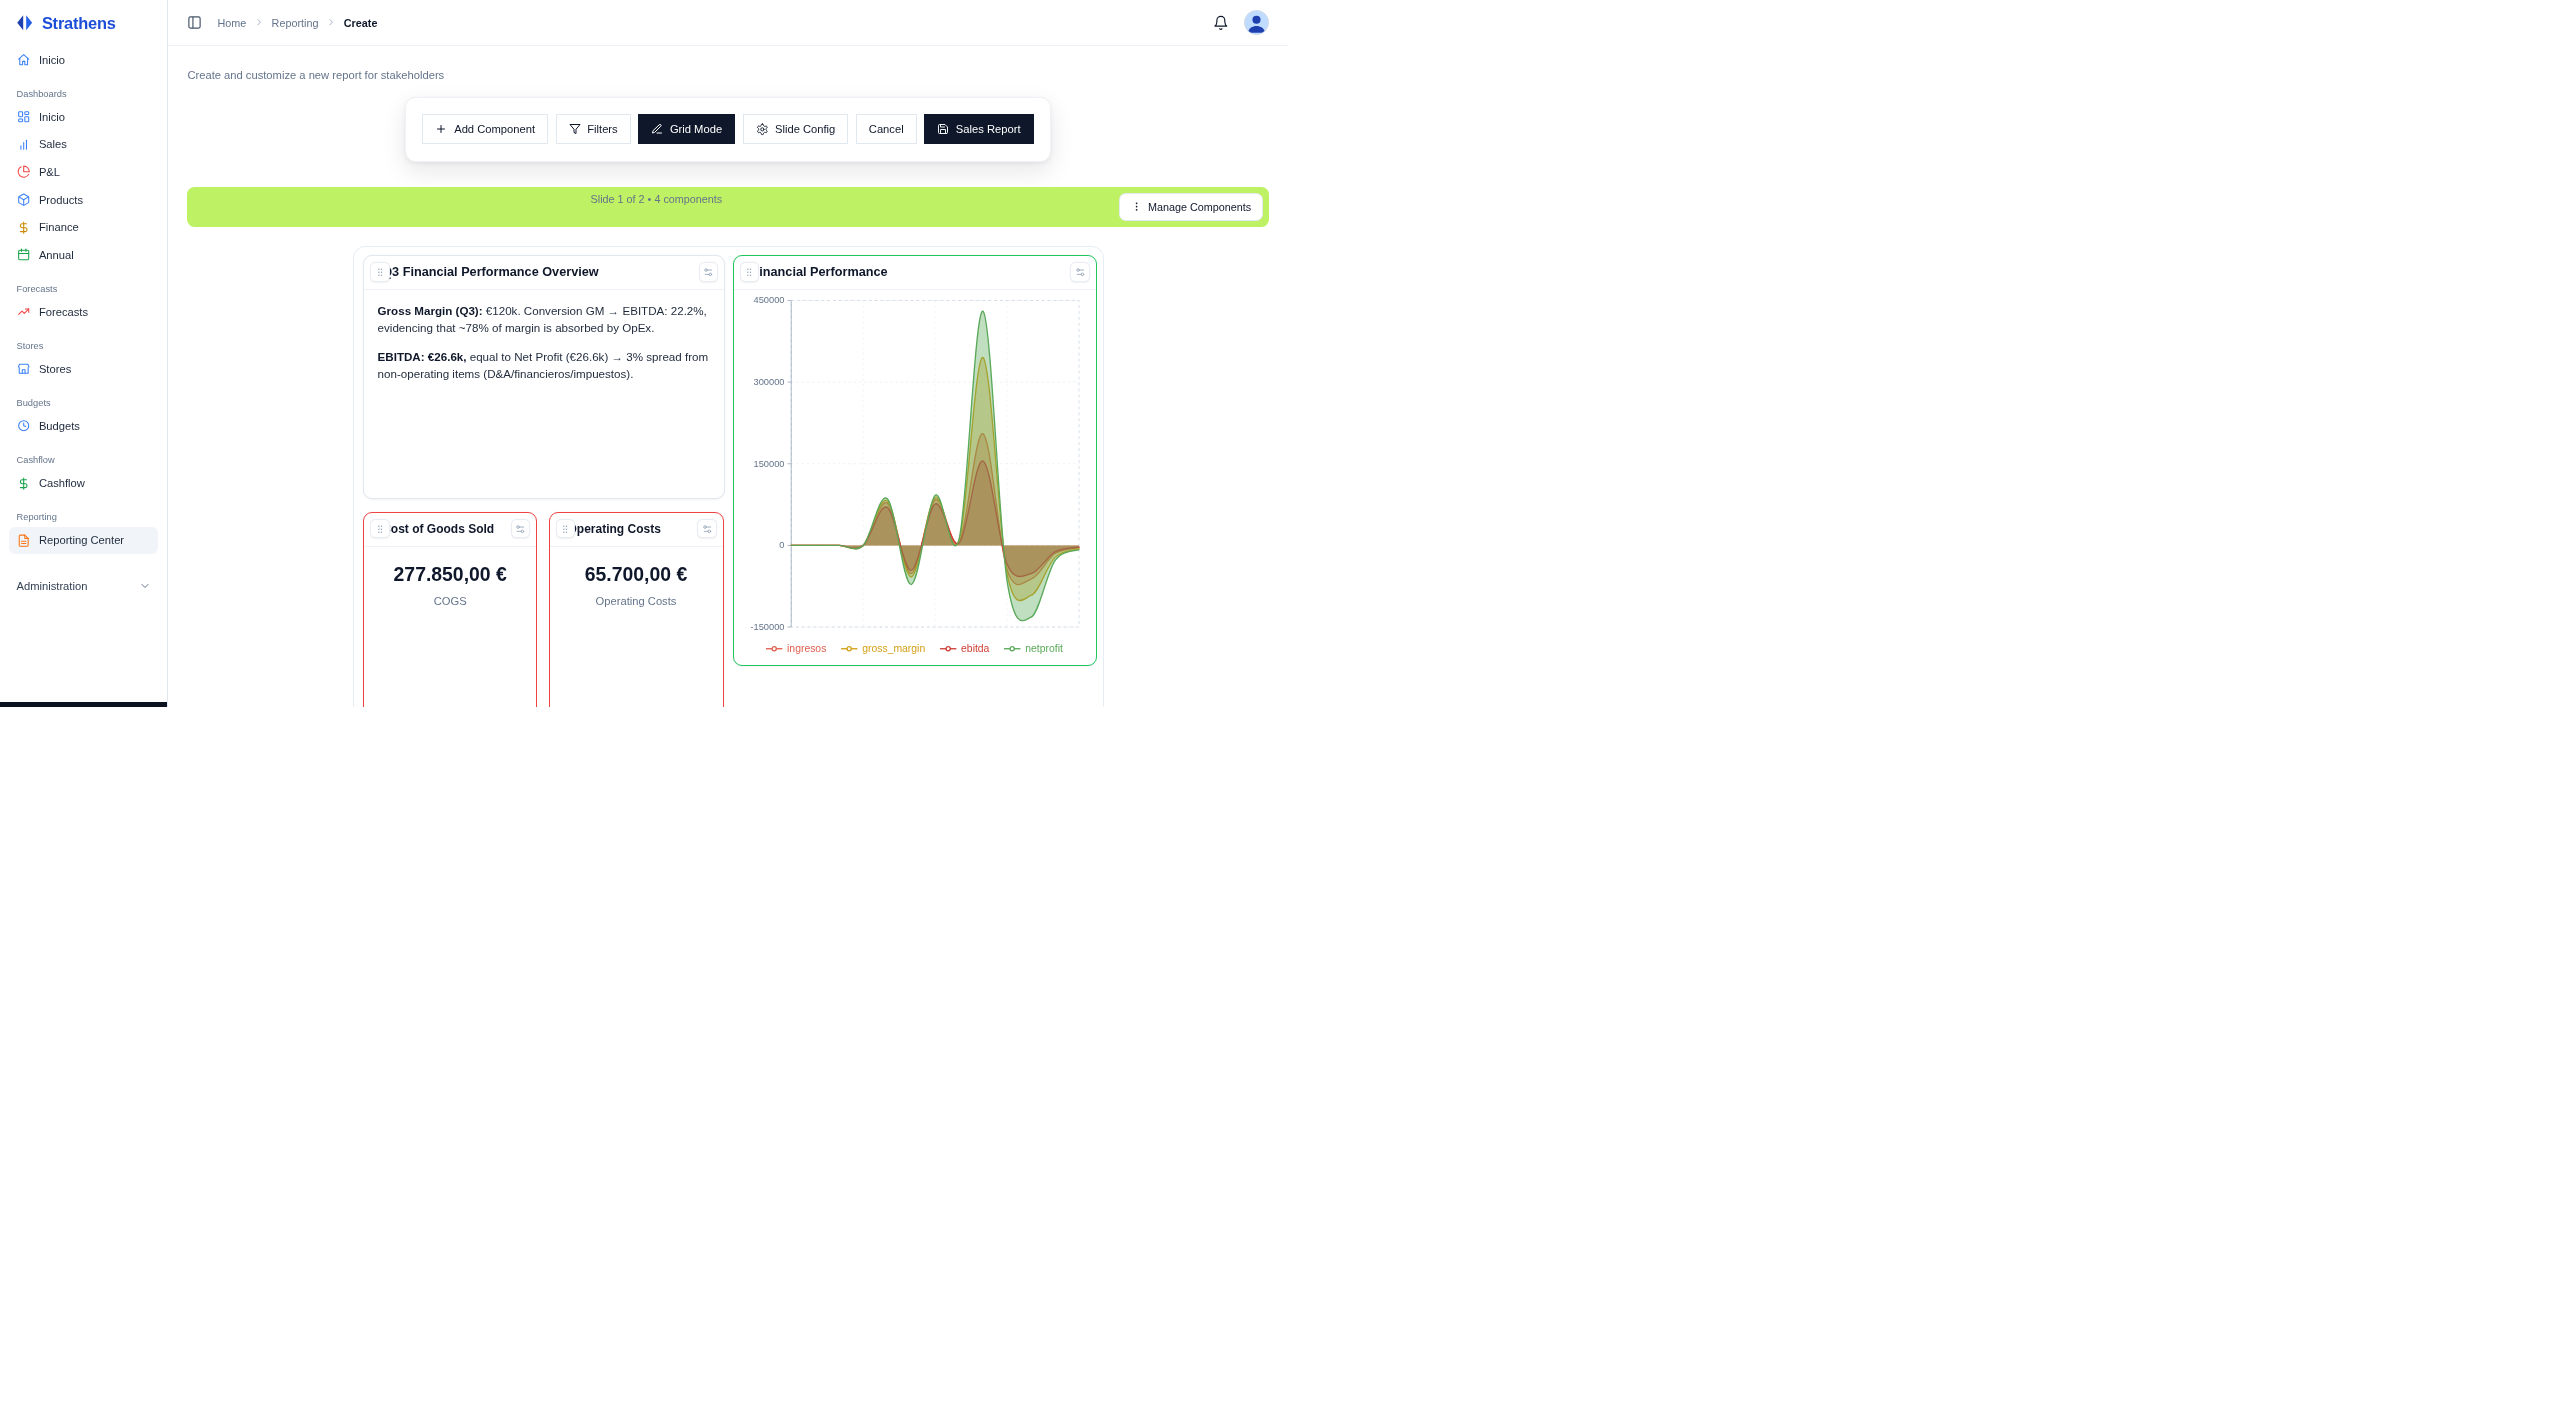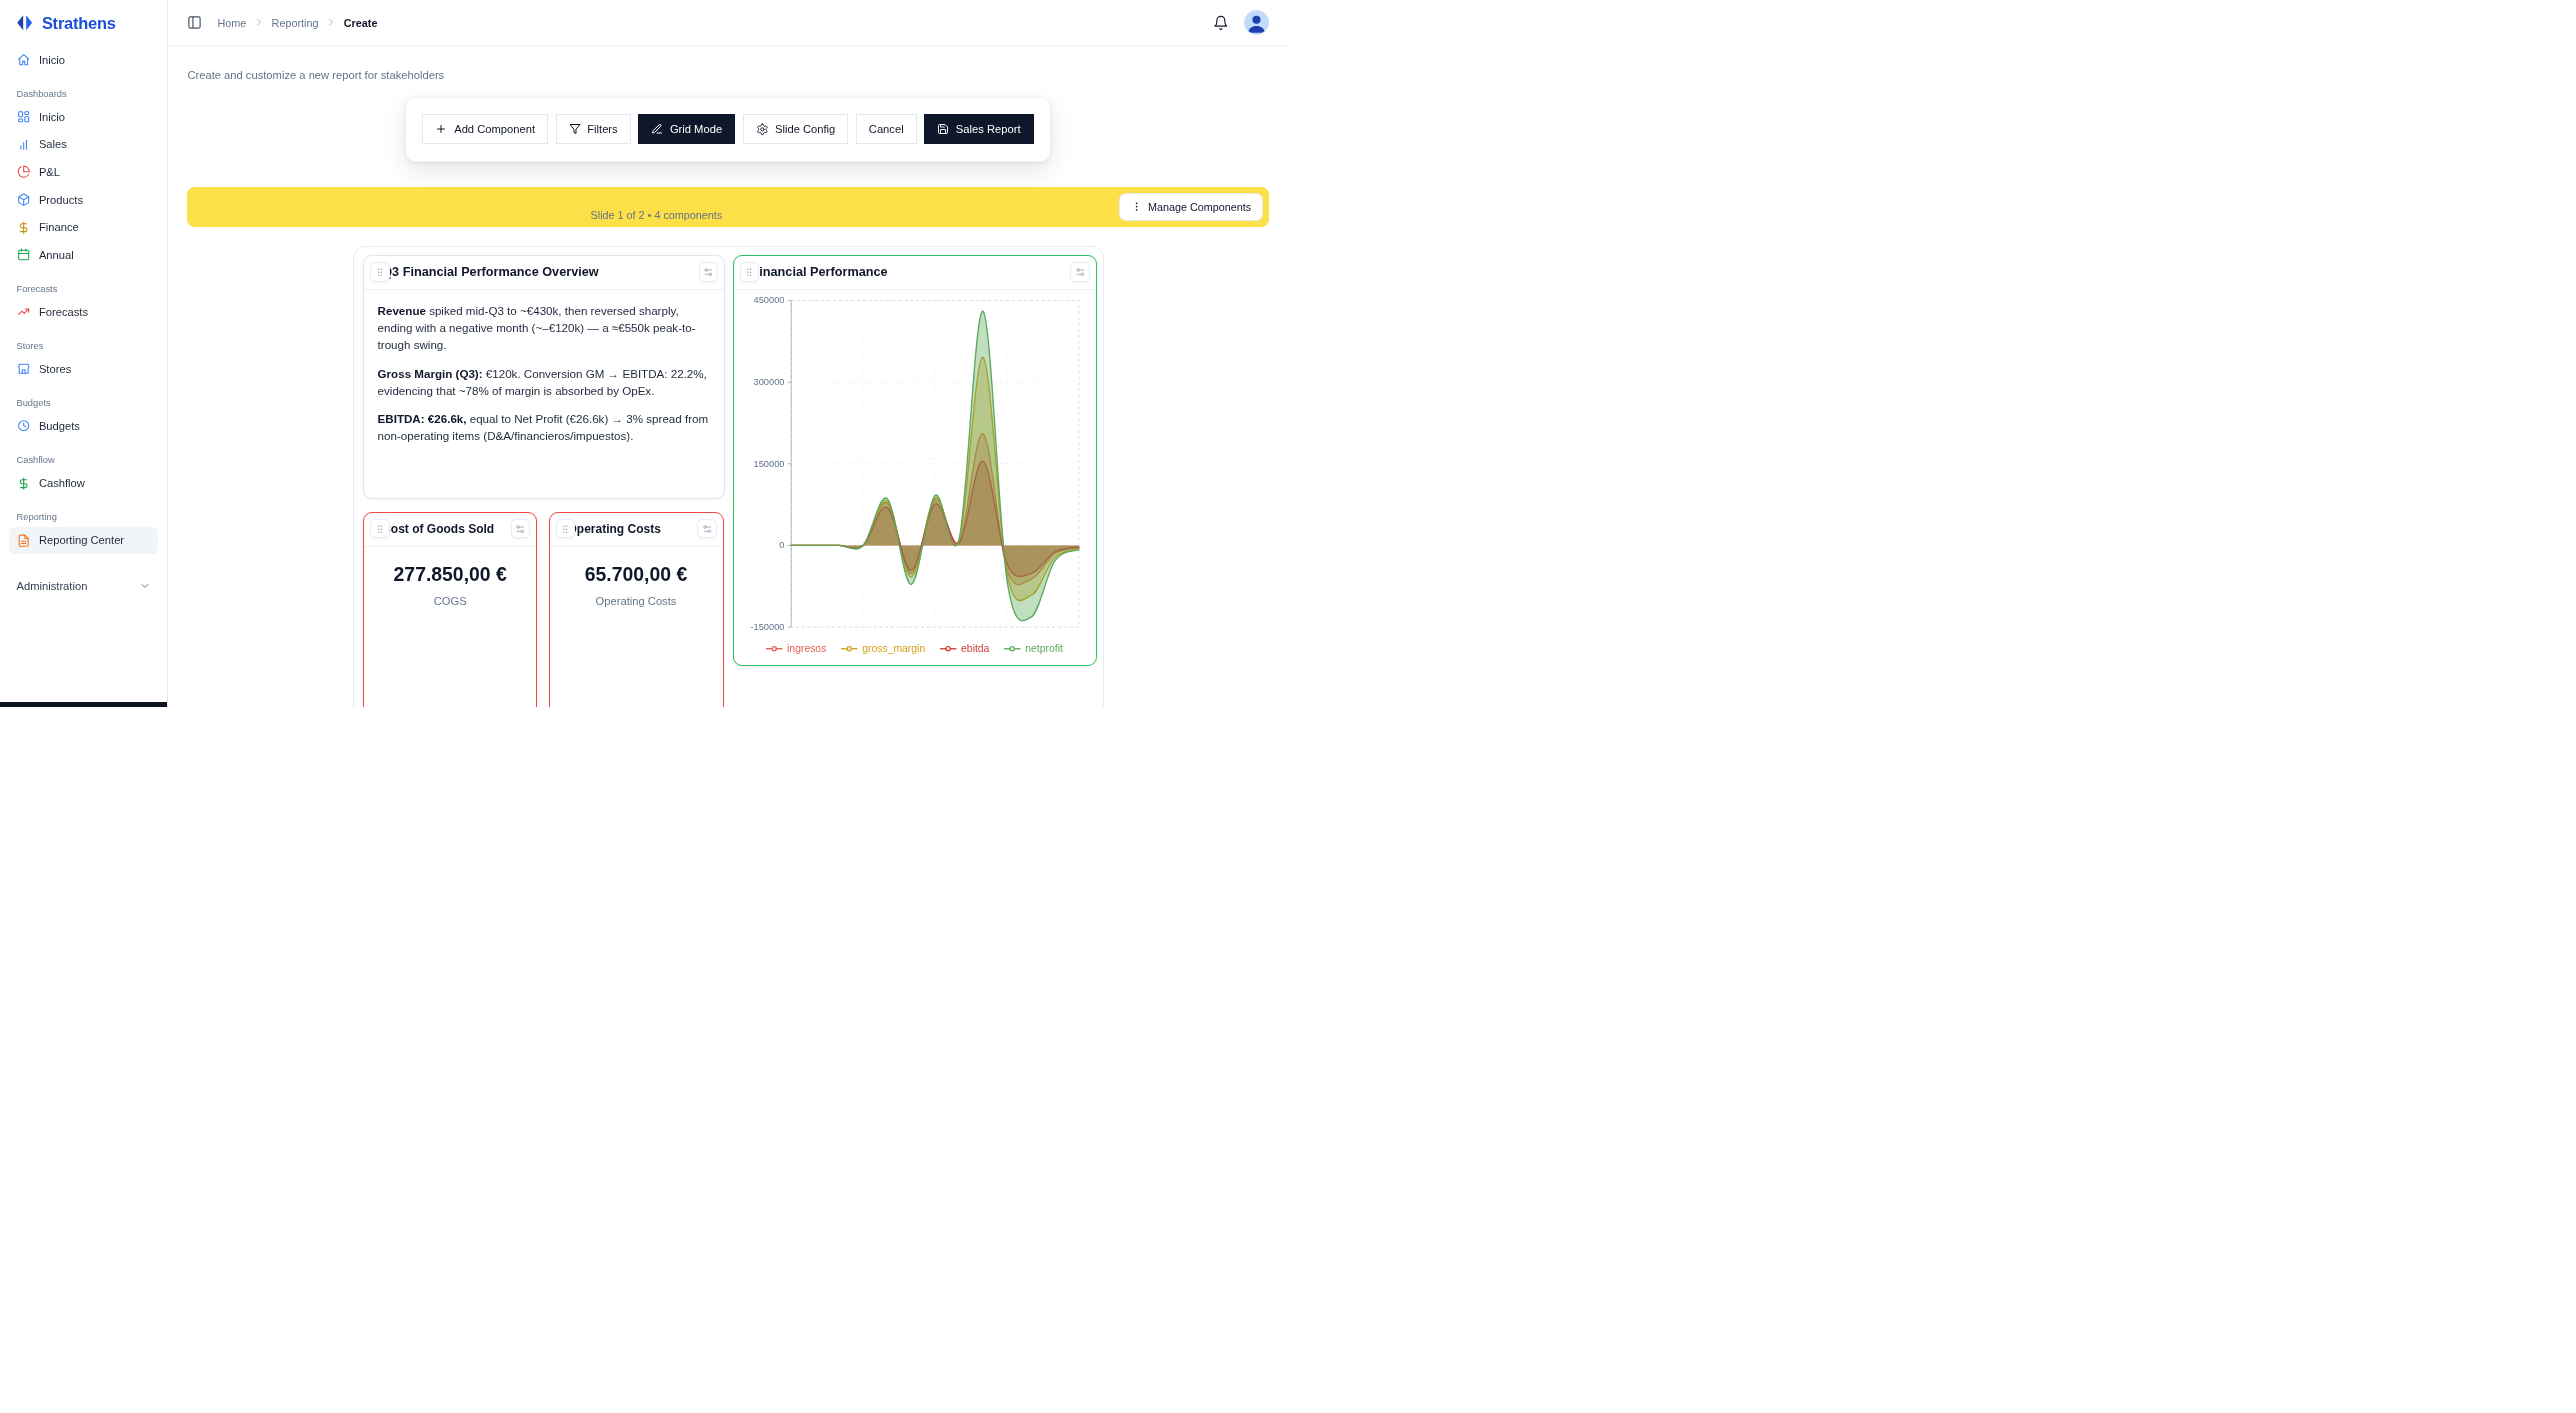--- a/index.html
+++ b/index.html
@@ -44,22 +44,22 @@
   .page-subtitle{margin-top:4.5px;font-size:11.2px;color:#64748b}
 
   .toolbar-card{margin:16.4px auto 0;width:max-content;background:#fff;border:0.7px solid #eef1f5;
     border-radius:10.4px;padding:16.4px;display:flex;gap:7.5px;
     box-shadow:0 9px 24px rgba(15,23,42,.10),0 1.5px 4.5px rgba(15,23,42,.05)}
   .btn{display:inline-flex;align-items:center;gap:6.7px;height:30px;padding:0 12px;border-radius:0;
     border:0.7px solid #e2e8f0;background:#fff;font-size:11.2px;font-weight:500;color:#0f172a;
     cursor:pointer;font-family:inherit;white-space:nowrap}
   .btn.dark{background:#0f172a;border-color:#0f172a;color:#fff}
 
-  .slidebar{position:relative;margin-top:25px;height:40px;background:#fde047;border-radius:7.5px;
-    display:flex;align-items:flex-end;padding:6px}
+  .slidebar{position:relative;margin-top:25px;height:40px;background:#bef264;border-radius:7.5px;
+    display:flex;align-items:flex-start;padding:6px}
   .slide-status{flex:1;text-align:center;font-size:10.8px;color:#64748b}
   .manage-btn{display:inline-flex;align-items:center;gap:6px;height:28px;padding:0 10.4px;
     border-radius:6.7px;border:0.7px solid #e2e8f0;background:#fff;font-size:10.8px;font-weight:500;
     color:#0f172a;cursor:pointer;font-family:inherit}
 
   
   .canvas{position:relative;width:751px;height:507px;margin:19.4px auto 0;background:#fff;
     border:1.5px solid #e8edf3;border-radius:12px}
   .component{position:absolute;background:#fff;border:1.1px solid #e2e8f0;border-radius:9px;
     box-shadow:0 0.7px 2.2px rgba(15,23,42,.05)}
@@ -372,21 +372,20 @@
             <span class="gear-btn">
               <svg width="10.4" height="10.4" viewBox="0 0 24 24" fill="none" stroke="currentColor" stroke-width="2" stroke-linecap="round">
                   <path d="M20 7h-9"></path>
                   <path d="M14 17H5"></path>
                   <circle cx="17" cy="17" r="3"></circle>
                   <circle cx="7" cy="7" r="3"></circle>
                 </svg>
             </span>
           </div>
           <div class="text-body">
-              <p><strong>Revenue</strong><span> spiked mid-Q3 to ~€430k, then reversed sharply, ending with a negative month (~–€120k) — a ≈€550k peak-to-trough swing.</span></p>
               <p><strong>Gross Margin (Q3):</strong><span> €120k. Conversion GM → EBITDA: 22.2%, evidencing that ~78% of margin is absorbed by OpEx.</span></p>
               <p><strong>EBITDA: €26.6k,</strong><span> equal to Net Profit (€26.6k) → 3% spread from non-operating items (D&amp;A/financieros/impuestos).</span></p>
             </div>
         </section>
 
         <section class="component accented" style="left: 379px; top: 8.2px; width: 364px; height: 411px; border-color: rgb(34, 197, 94);">
           <div class="comp-header">
             <div class="comp-title">Financial Performance</div>
             <span class="handle-btn">
               <svg width="10.4" height="10.4" viewBox="0 0 24 24" fill="currentColor">

